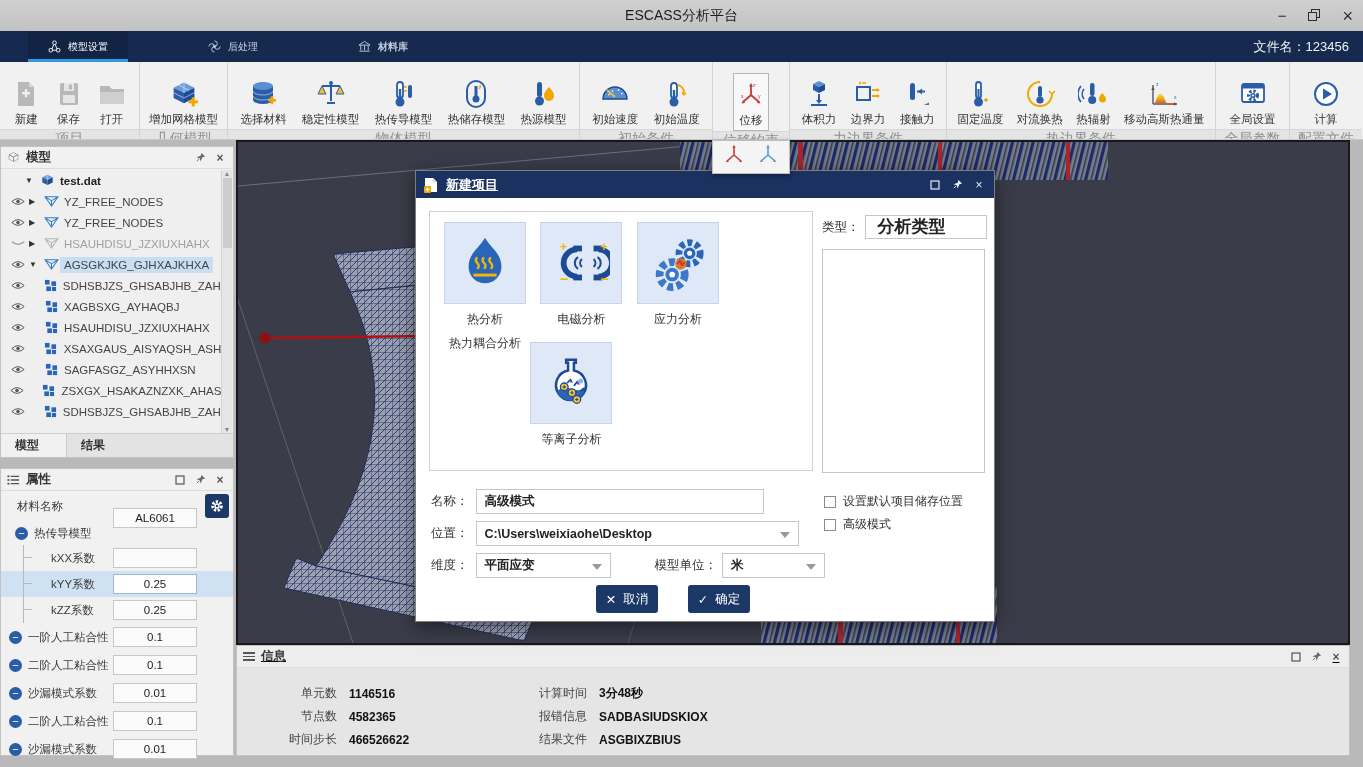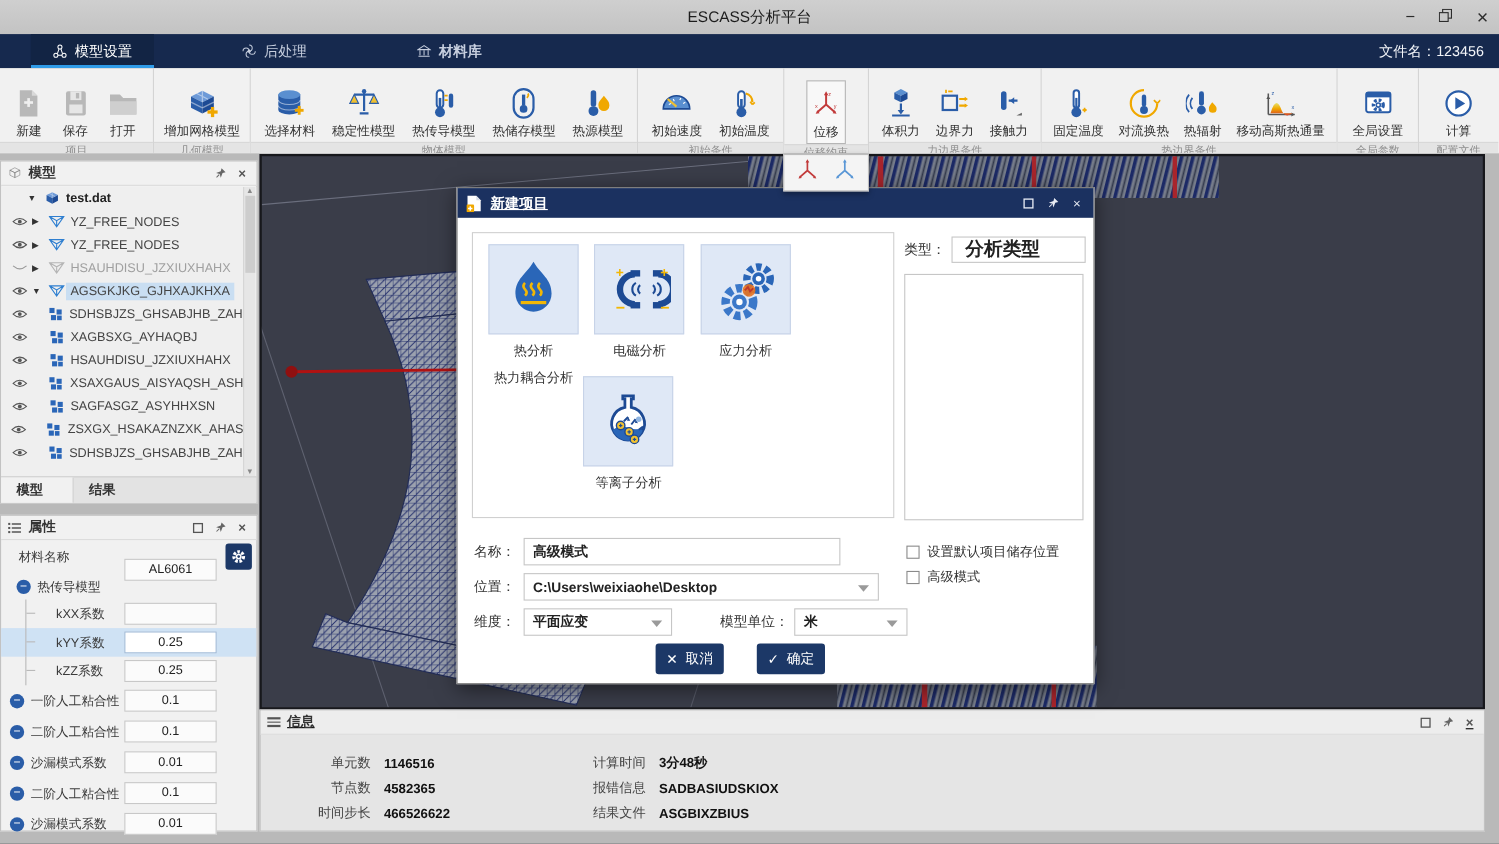--- a/index.html
+++ b/index.html
@@ -7,33 +7,33 @@
   .app{position:relative;width:1363px;height:767px;background:#b9b9b9;overflow:hidden;}
 
   
   .titlebar{position:absolute;left:0;top:0;right:0;height:31px;background:linear-gradient(#cfcfcf,#c3c3c3);}
   .titlebar .title{position:absolute;left:50%;top:7px;transform:translateX(-50%);font-size:14px;color:#1c1c1c;}
   .winctl{position:absolute;right:10px;top:0;height:31px;display:flex;align-items:center;gap:22px;color:#2b2b2b;}
   .winctl span{cursor:default;font-size:15px;line-height:1;}
 
   
   .tabbar{position:absolute;left:0;top:31px;right:0;height:31px;background:#16294e;display:flex;align-items:center;color:#c6cede;}
-  .tab{height:100%;display:flex;align-items:center;gap:7px;padding:0 20px;font-size:13px;cursor:pointer;}
+  .tab{height:100%;display:flex;align-items:center;gap:7px;padding:0 20px;font-size:10px;cursor:pointer;}
   .tab.active{color:#fff;box-shadow:inset 0 -3px 0 #2f9be8;background:#122444;}
   .filelabel{position:absolute;right:14px;top:7px;color:#f2f4f8;font-size:13px;}
 
   
   .ribbon{position:absolute;left:0;top:62px;right:0;height:78px;background:#f1f1f1;display:flex;border-bottom:1px solid #c9c9c9;}
   .rgroup{display:flex;flex-direction:column;border-right:1px solid #d4d4d4;height:100%;}
   .rbuttons{flex:1;display:flex;justify-content:space-evenly;align-items:flex-end;padding-top:11px;}
   .rbtn{display:flex;flex-direction:column;align-items:center;justify-content:flex-start;padding:2px 3px;cursor:pointer;}
   .rbtn .ric{height:37px;display:flex;align-items:center;justify-content:center;}
   .rbtn .rlabel{font-size:11.5px;color:#333;white-space:nowrap;}
   .rbtn.active{background:#f8f8f8;border:1px solid #b5b5b5;}
-  .rcaption{height:17px;background:#e4e4e4;border-top:1px solid #d8d8d8;font-size:10px;color:#8f8f8f;text-align:center;line-height:16px;white-space:nowrap;overflow:hidden;}
+  .rcaption{height:17px;background:#e4e4e4;border-top:1px solid #d8d8d8;font-size:14px;color:#8f8f8f;text-align:center;line-height:16px;white-space:nowrap;overflow:hidden;}
 
   
   .flyout{position:absolute;left:712px;top:140px;width:78px;height:34px;background:#f4f4f4;border:1px solid #bdbdbd;display:flex;align-items:center;justify-content:space-evenly;z-index:30;box-shadow:0 2px 5px rgba(0,0,0,.35);}
 
   
   .viewport{position:absolute;left:236px;top:140px;width:1114px;height:505px;background:#3a3d49;border:2px solid #17181c;}
   .viewport svg{position:absolute;left:0;top:0;}
 
   
   .panel{position:absolute;background:#f1f1f1;border:1px solid #c2c2c2;}

